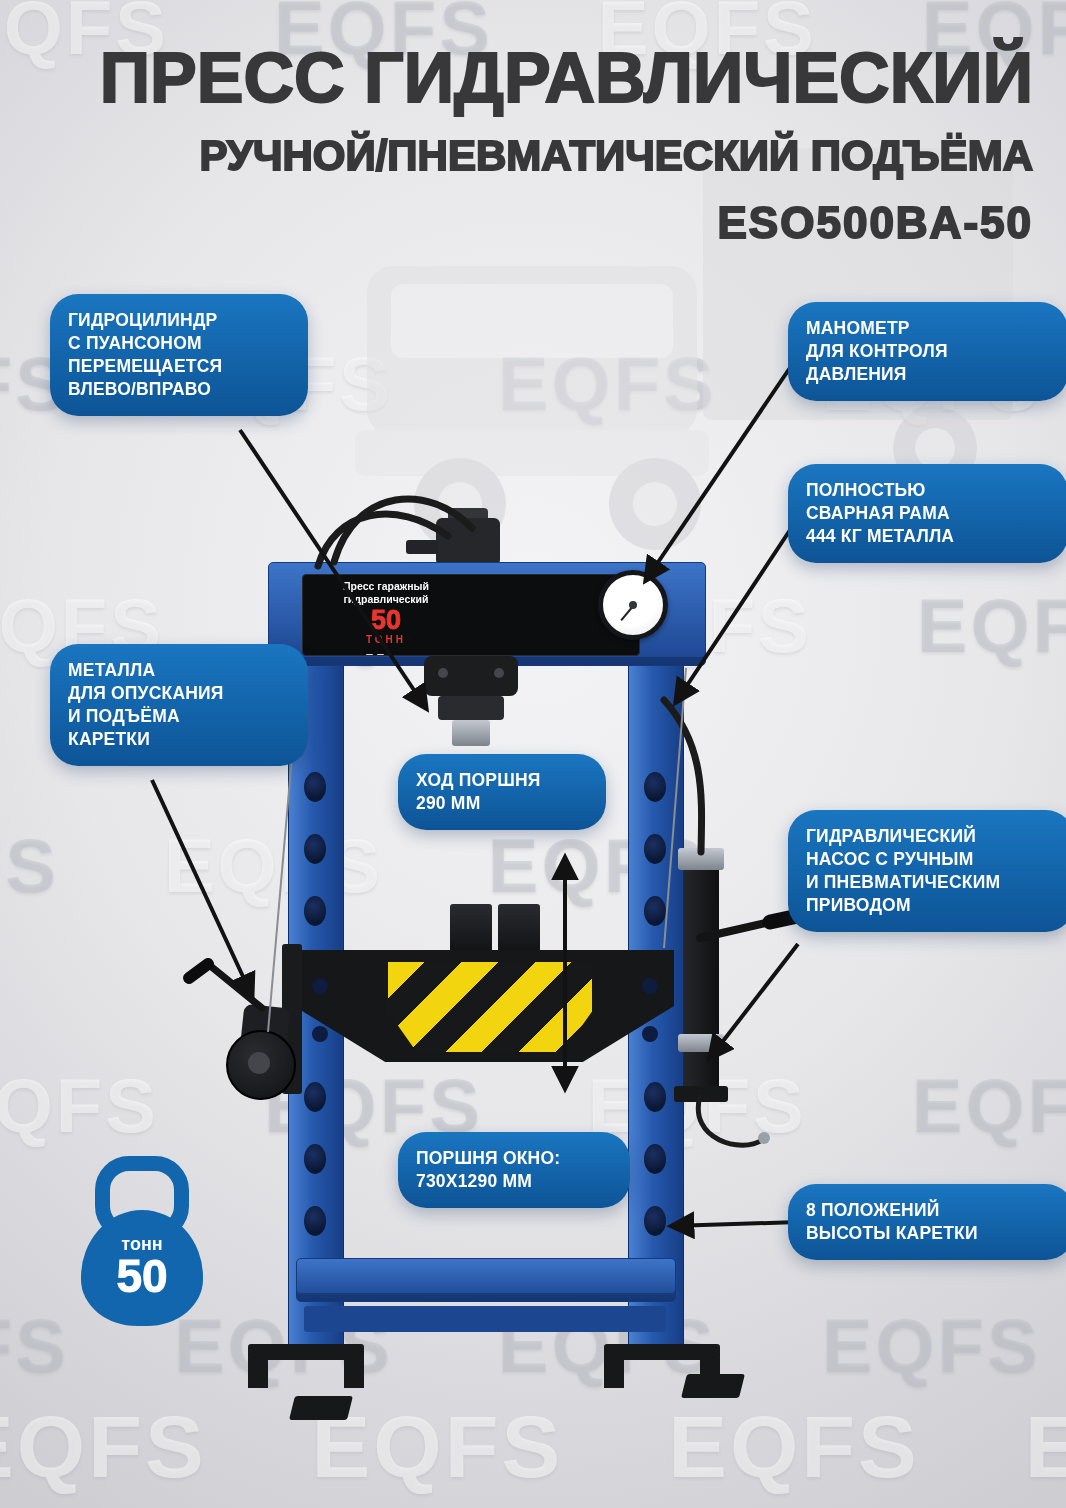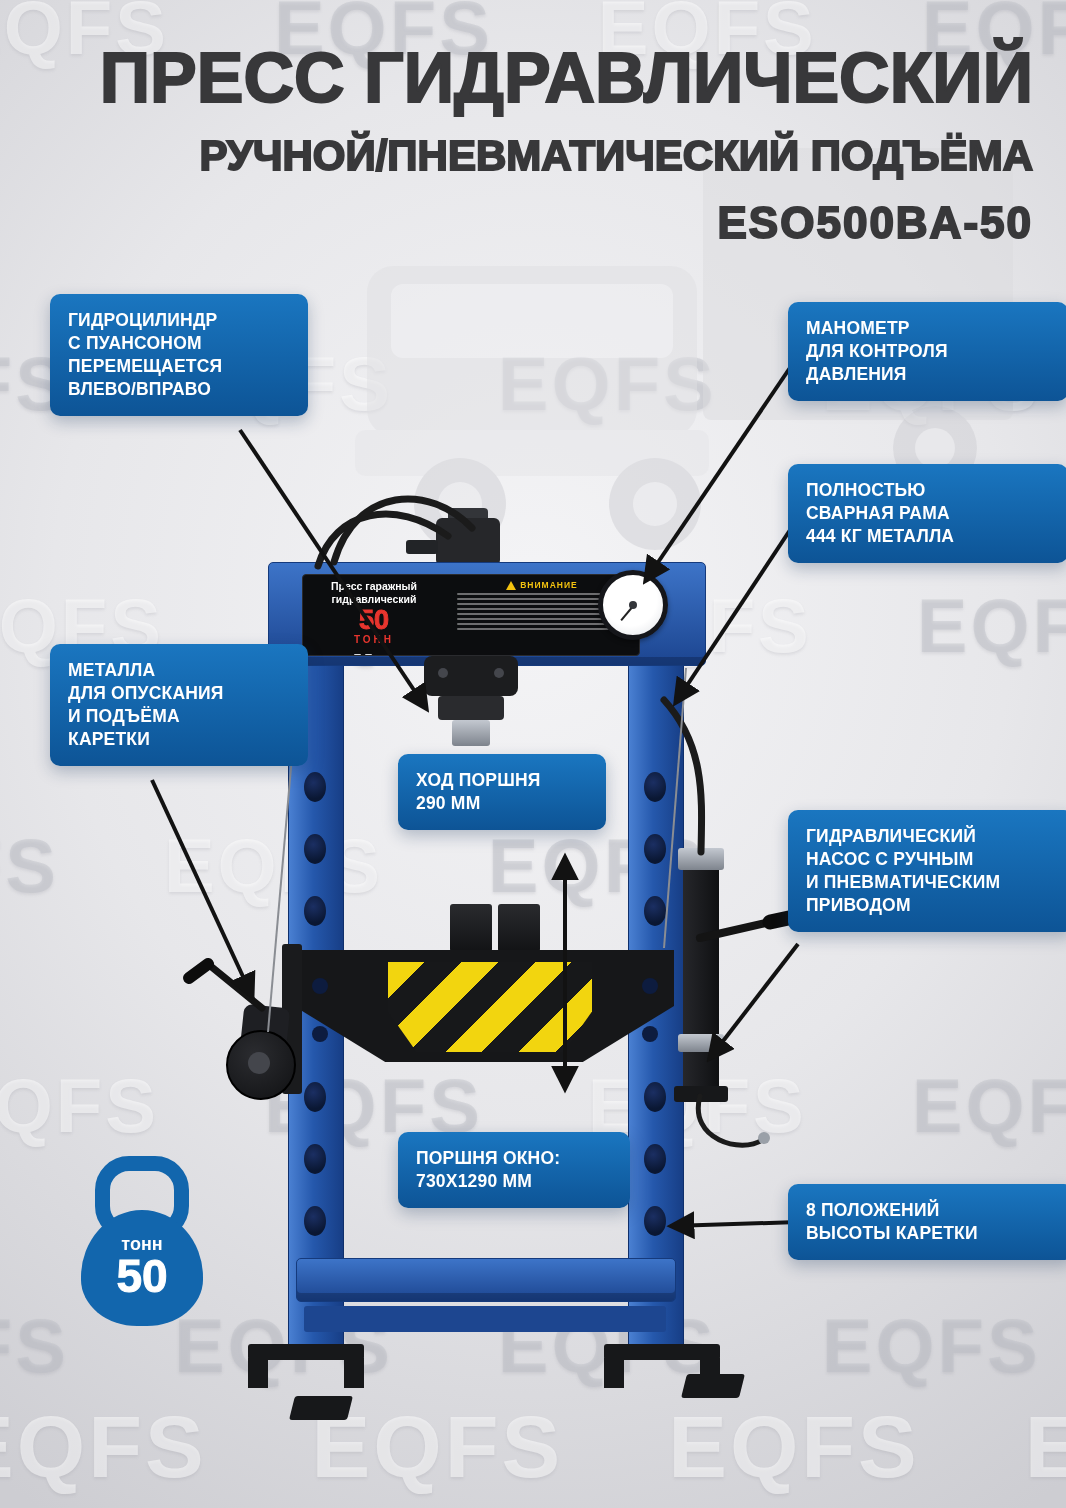--- a/index.html
+++ b/index.html
@@ -32,21 +32,21 @@
   .blue-h{background:linear-gradient(90deg,#4a80d2 0%,#2558ac 45%,#173e86 100%);border:1px solid #0f2f6b;border-radius:3px;}
   .dark{background:#17181a;}
   .silver{background:linear-gradient(180deg,#c3c8d0,#7e848d);border-radius:3px;}
   .hole{position:absolute;width:22px;height:30px;border-radius:50%;
         background:radial-gradient(circle at 42% 35%, #1b2f63 0%, #0a1733 70%);}
   .pin{position:absolute;width:16px;height:16px;border-radius:50%;background:#0d1c3f;}
 
   
   .panel{position:absolute;left:302px;top:574px;width:336px;height:80px;background:#0c0d0f;
          border:1px solid #2a2b2e;border-radius:4px;display:flex;overflow:hidden;}
-  .panel-left{width:142px;text-align:center;padding-top:5px;}
+  .panel-left{width:142px;text-align:center;padding-top:5px;margin-left:12px;}
   .pname{color:#fff;font-weight:bold;font-size:10.5px;line-height:1.25;}
   .ptons{color:#e8352e;font-size:27px;font-weight:bold;line-height:1;margin-top:1px;-webkit-text-stroke:1px #e8352e;}
   .ptons-unit{color:#e8352e;font-size:10px;font-weight:bold;letter-spacing:3px;}
   .certs{margin-top:2px;}
   .cert-sq{display:inline-block;width:7px;height:7px;background:#d7dade;margin:0 2px;border-radius:1px;}
   .cert-eac{color:#fff;font-size:8px;font-weight:bold;letter-spacing:1px;margin-left:3px;}
   .panel-right{flex:1;padding:5px 10px 4px 10px;}
   .warn-head{display:flex;align-items:center;justify-content:center;gap:4px;color:#f3c20f;
              font-size:8.5px;font-weight:bold;letter-spacing:1px;}
   .warn-tri{width:0;height:0;border-left:5px solid transparent;border-right:5px solid transparent;
@@ -63,21 +63,21 @@
          border-radius:50%;background:#33353a;}
 
   
   .overlay{position:absolute;left:0;top:0;z-index:5;}
   .arrow{stroke:#121212;stroke-width:4;}
   .hose{stroke:#1b1b1b;stroke-width:7;fill:none;stroke-linecap:round;}
   .hose.thin{stroke-width:5;}
 
   
   .callout{position:absolute;background:linear-gradient(180deg,#1a76c0 0%,#0d5496 100%);
-           border-radius:10px;padding:15px 18px;box-shadow:0 6px 16px rgba(20,50,90,.28);z-index:6;}
+           border-radius:28px;padding:15px 18px;box-shadow:0 6px 16px rgba(20,50,90,.28);z-index:6;}
   .callout-text{color:#fff;font-weight:bold;font-size:17.5px;line-height:1.32;white-space:pre-line;letter-spacing:.2px;}
 
   
   .badge{position:absolute;left:80px;top:1156px;width:124px;z-index:6;text-align:center;}
   .kb-handle{width:64px;height:54px;border:15px solid #1266ad;border-radius:34px;margin:0 auto;}
   .kb-body{width:122px;height:114px;background:#1266ad;margin:-30px auto 0 auto;position:relative;
            border-radius:50% 50% 46% 46% / 58% 58% 40% 40%;padding-top:2px;}
   .kb-unit{color:#fff;font-weight:bold;font-size:18px;margin-top:22px;}
   .kb-value{color:#fff;font-weight:bold;font-size:46px;line-height:.95;-webkit-text-stroke:1px #fff;}
 </style>
@@ -183,34 +183,20 @@
     <div class="panel">
       <div class="panel-left">
         <div class="pname">Пресс гаражный</div>
         <div class="pname">гидравлический</div>
         <div class="ptons">50</div>
         <div class="ptons-unit">ТОНН</div>
         <div class="certs">
           <span class="cert-sq"></span><span class="cert-sq"></span><span class="cert-eac">EAC</span>
         </div>
       </div>
-      <div class="panel-right">
-        <div class="warn-head">
-          <span class="warn-tri"></span>
-          <span>ВНИМАНИЕ</span>
-        </div>
-        <div class="warn-line"></div>
-        <div class="warn-line"></div>
-        <div class="warn-line"></div>
-        <div class="warn-line"></div>
-        <div class="warn-line"></div>
-        <div class="warn-line"></div>
-        <div class="warn-line"></div>
-        <div class="warn-line"></div>
-      </div>
     </div>
     <div class="gauge">
       <div class="needle"></div>
       <div class="hubdot"></div>
     </div>
 
     <div class="abs" style="left:424px;top:656px;width:94px;height:40px;background:#1c1d1f;border-radius:8px;"></div>
     <div class="abs" style="left:438px;top:668px;width:10px;height:10px;border-radius:50%;background:#44464c;"></div>
     <div class="abs" style="left:494px;top:668px;width:10px;height:10px;border-radius:50%;background:#44464c;"></div>
     <div class="abs" style="left:438px;top:696px;width:66px;height:24px;background:#2a2b2e;border-radius:4px;"></div>

